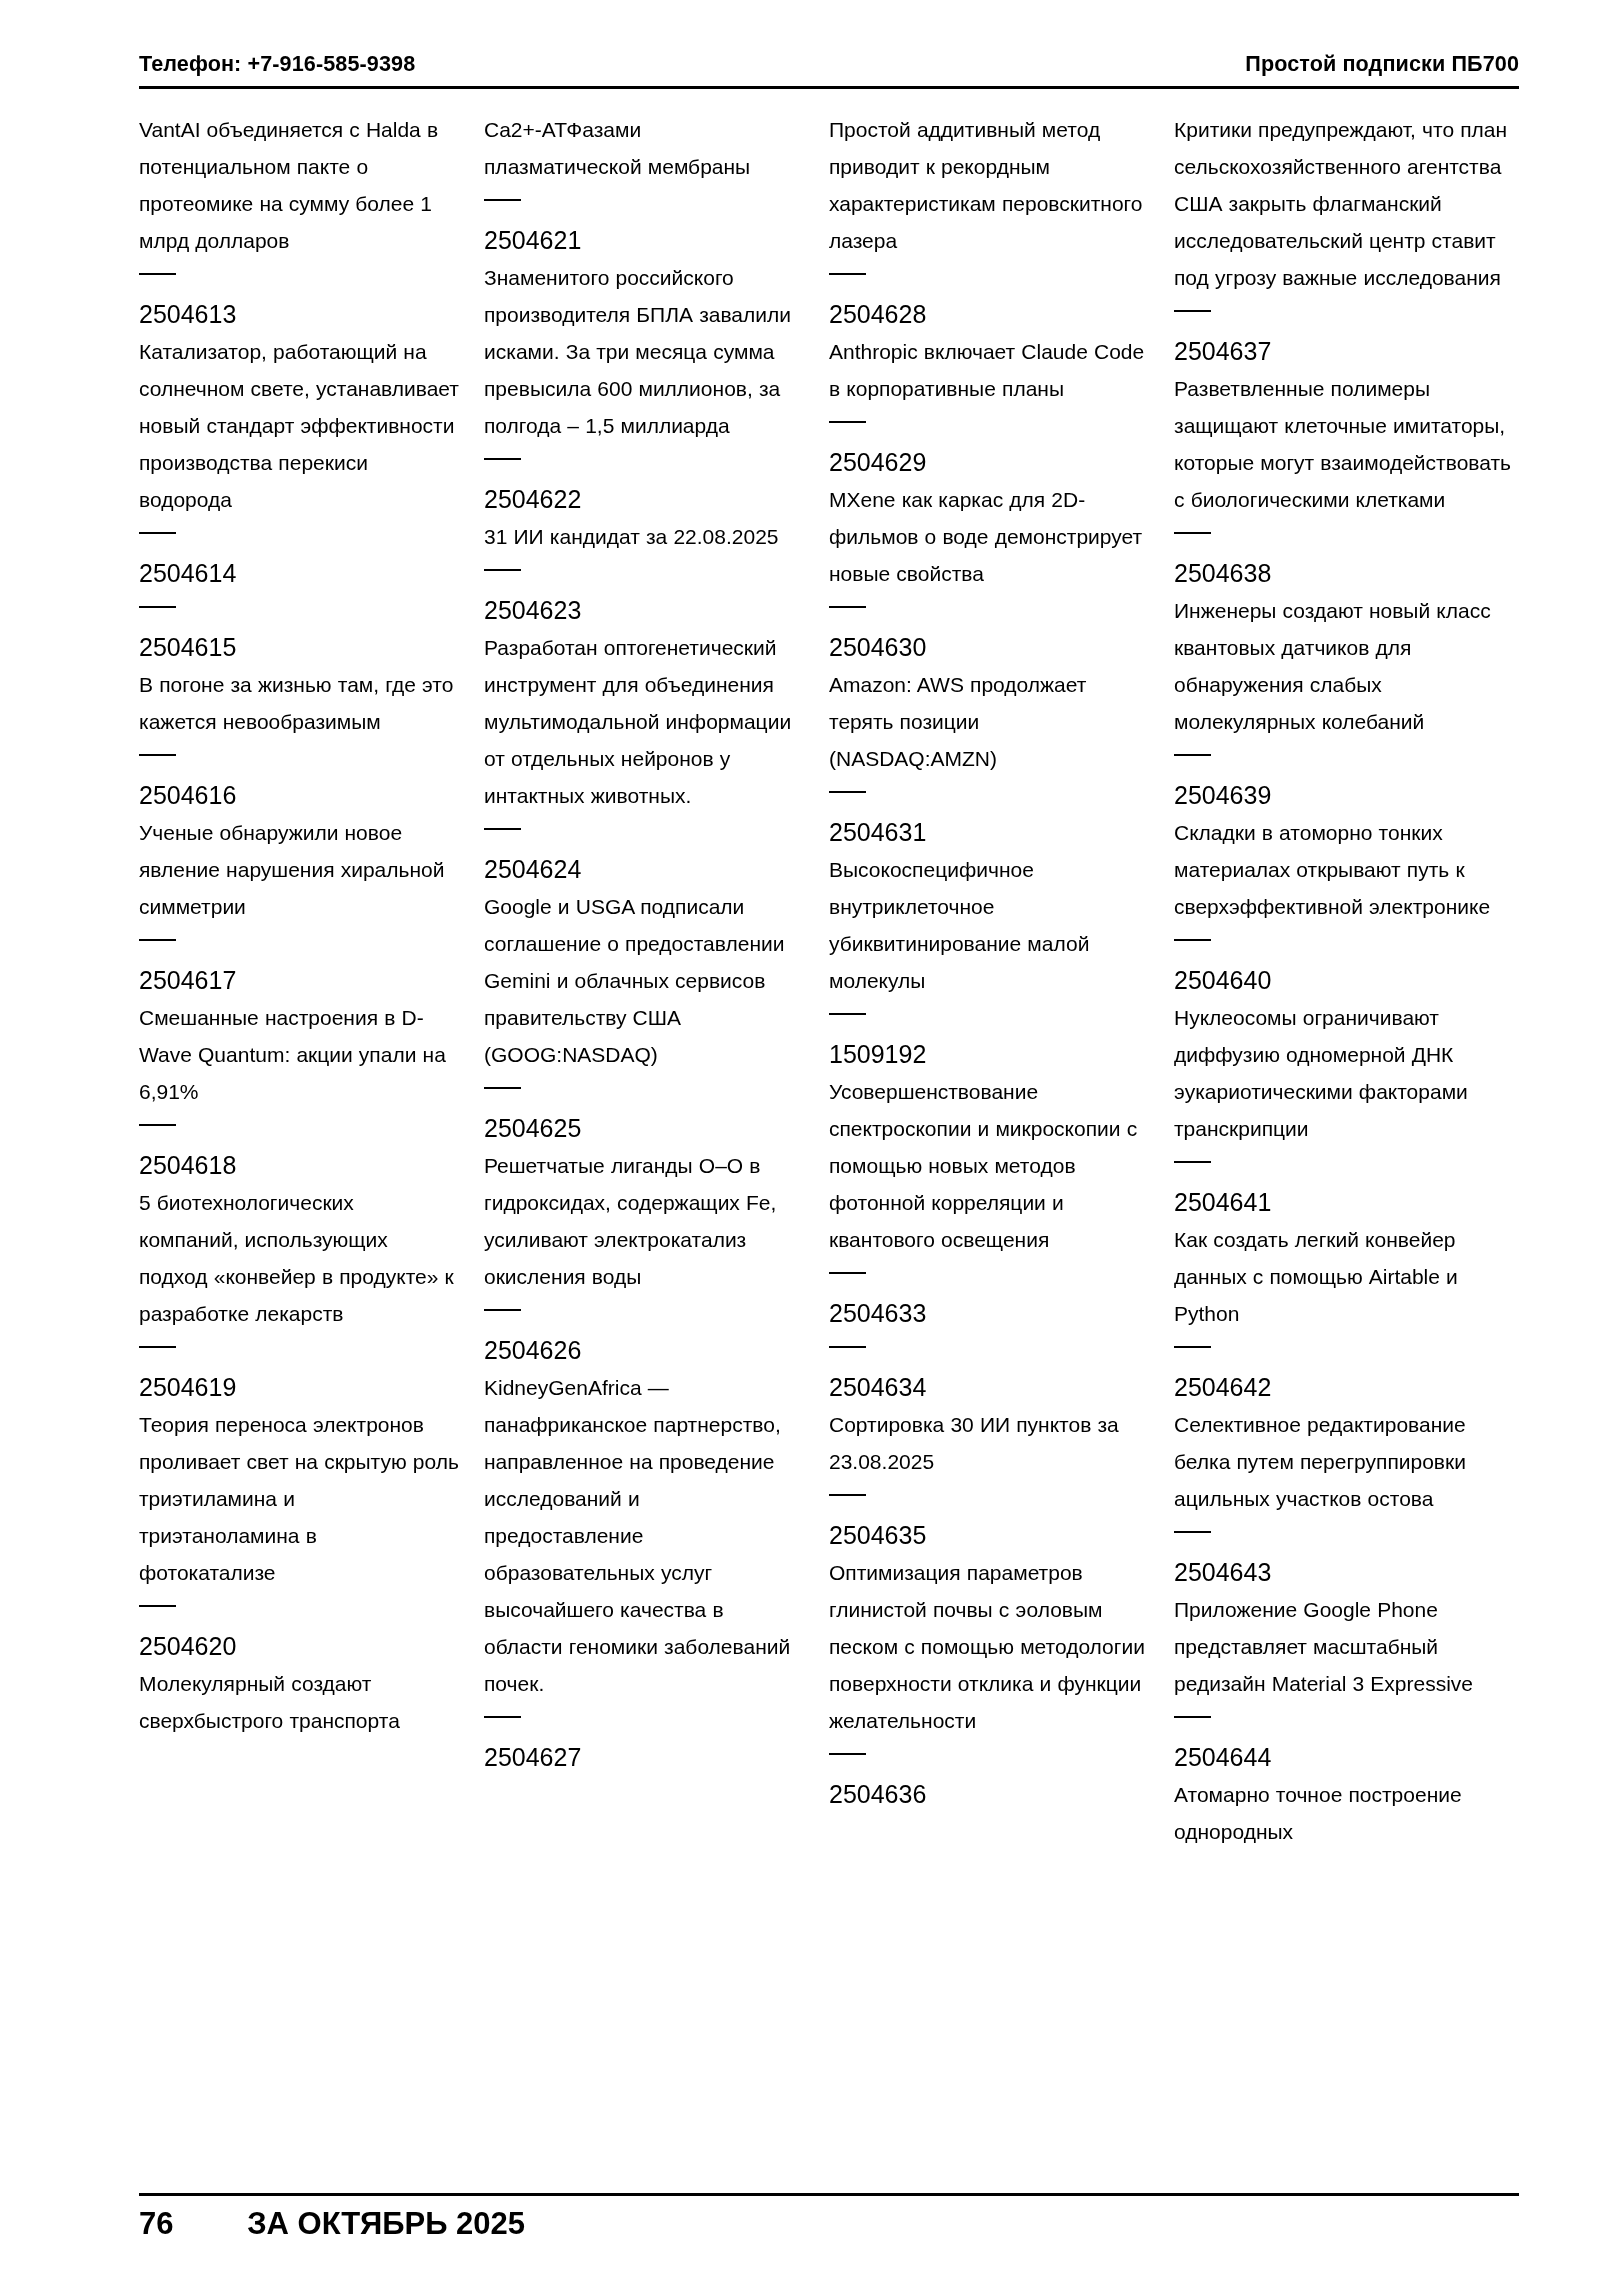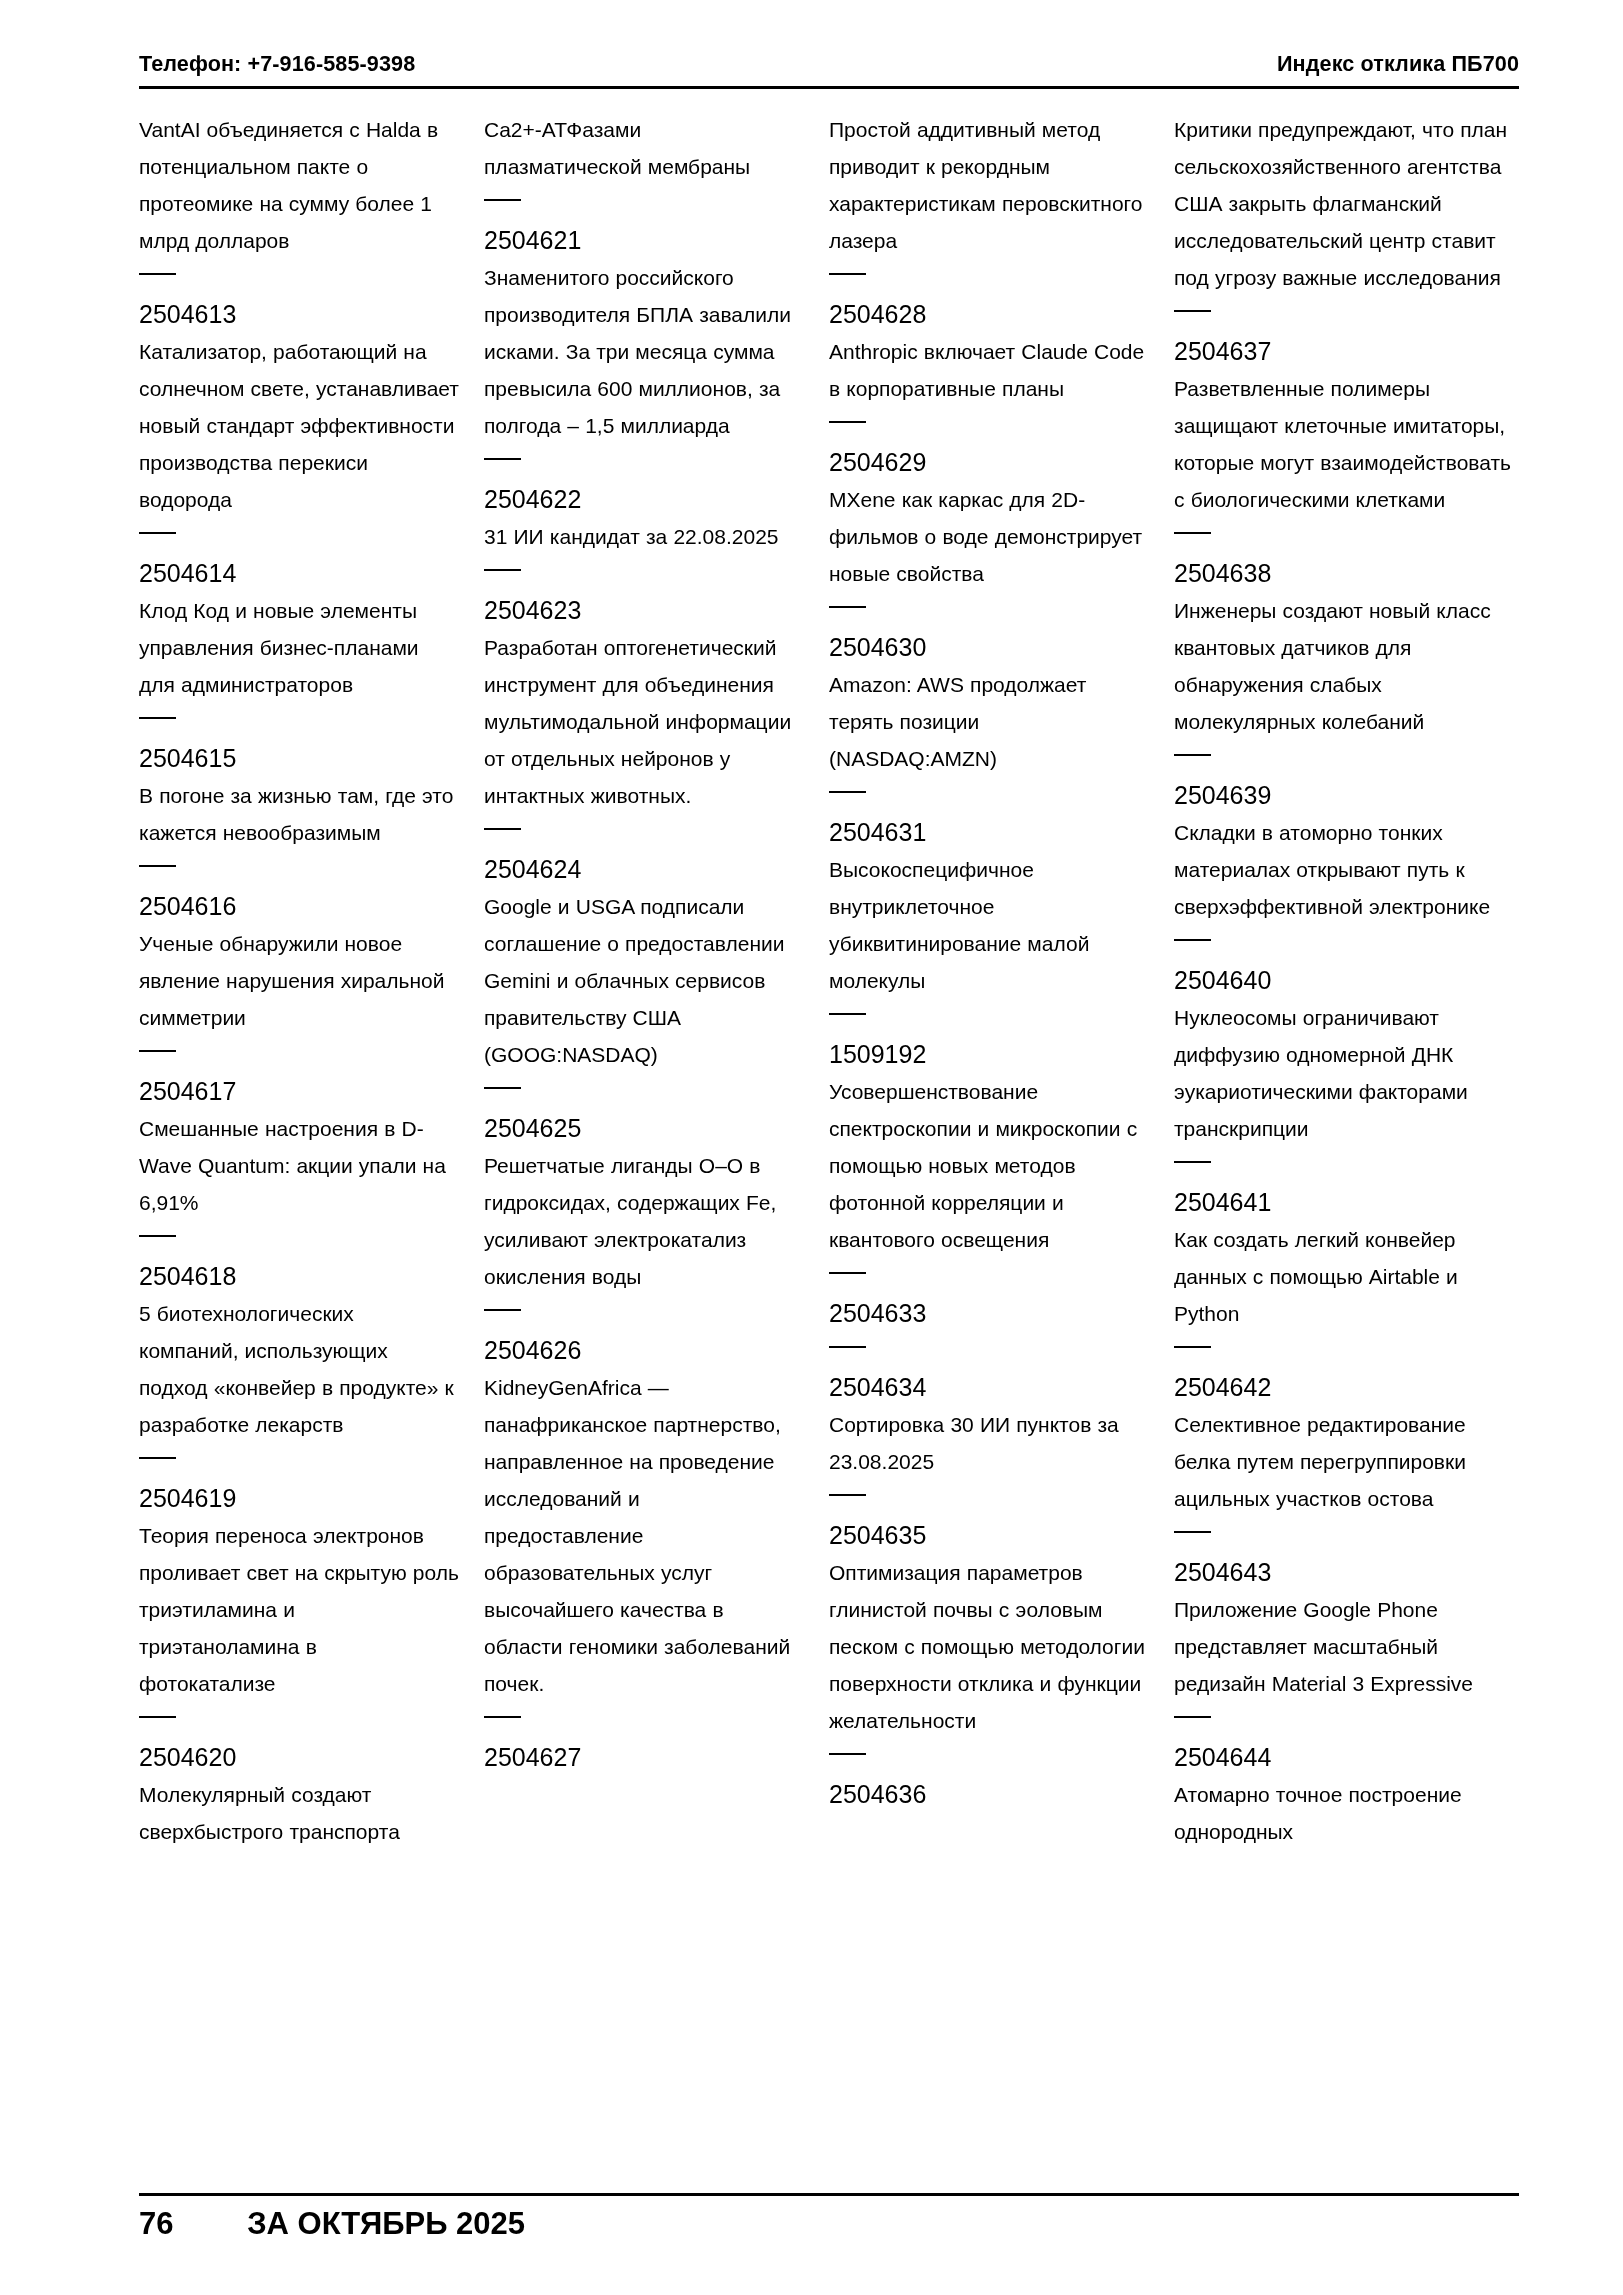--- a/index.html
+++ b/index.html
@@ -120,33 +120,32 @@
     text-align: right;
   }
 </style>
 </head>
 <body>
 
 <div class="page">
 
   <div class="header">
     <div class="left">Телефон: +7-916-585-9398</div>
-    <div class="right">Индекс отклика  ПБ700</div>
+    <div class="right">Простой подписки  ПБ700</div>
   </div>
   <div class="rule-top"></div>
 
   <div class="columns" id="columns">
       <div class="col">
         <div class="title">VantAI объединяется с Halda в потенциальном пакте о протеомике на сумму более 1 млрд долларов</div>
         <div class="sep"><span></span></div>
         <div class="num">2504613</div>
         <div class="title">Катализатор, работающий на солнечном свете, устанавливает новый стандарт эффективности производства перекиси водорода</div>
         <div class="sep"><span></span></div>
         <div class="num">2504614</div>
-        <div class="title">Клод Код и новые элементы управления бизнес-планами для администраторов</div>
         <div class="sep"><span></span></div>
         <div class="num">2504615</div>
         <div class="title">В погоне за жизнью там, где это кажется невообразимым</div>
         <div class="sep"><span></span></div>
         <div class="num">2504616</div>
         <div class="title">Ученые обнаружили новое явление нарушения хиральной симметрии</div>
         <div class="sep"><span></span></div>
         <div class="num">2504617</div>
         <div class="title">Смешанные настроения в D-Wave Quantum: акции упали на 6,91%</div>
         <div class="sep"><span></span></div>

